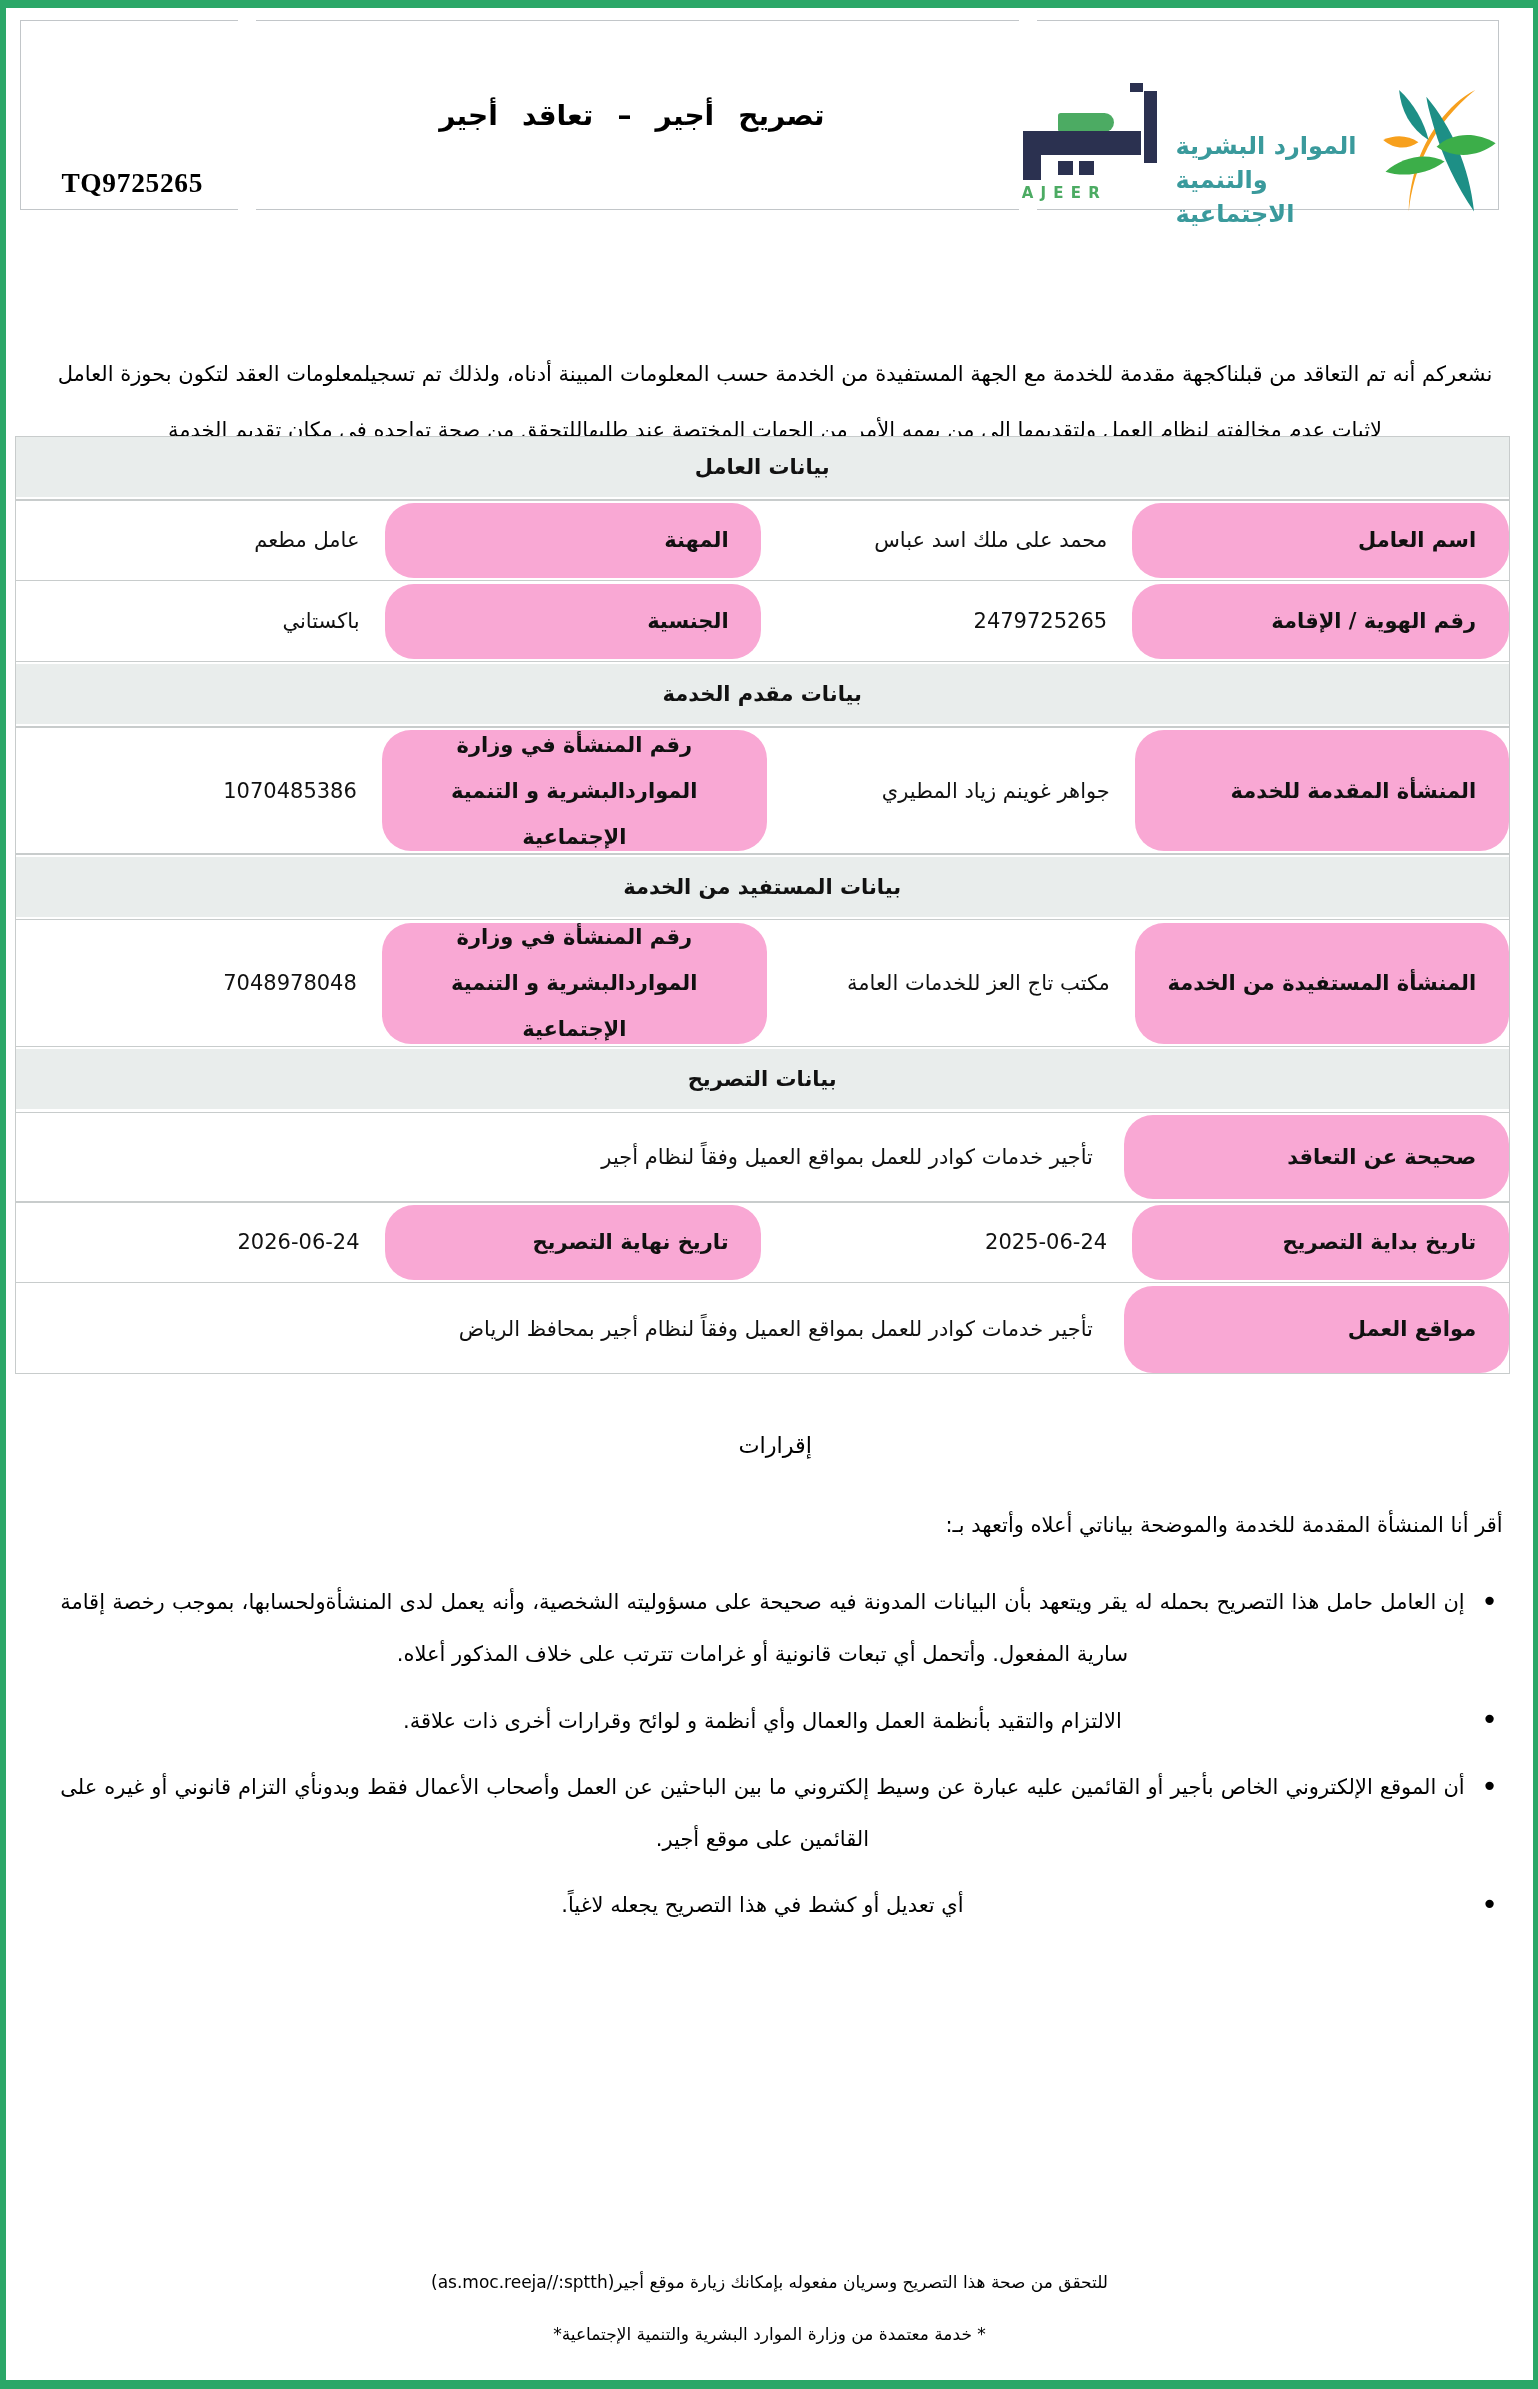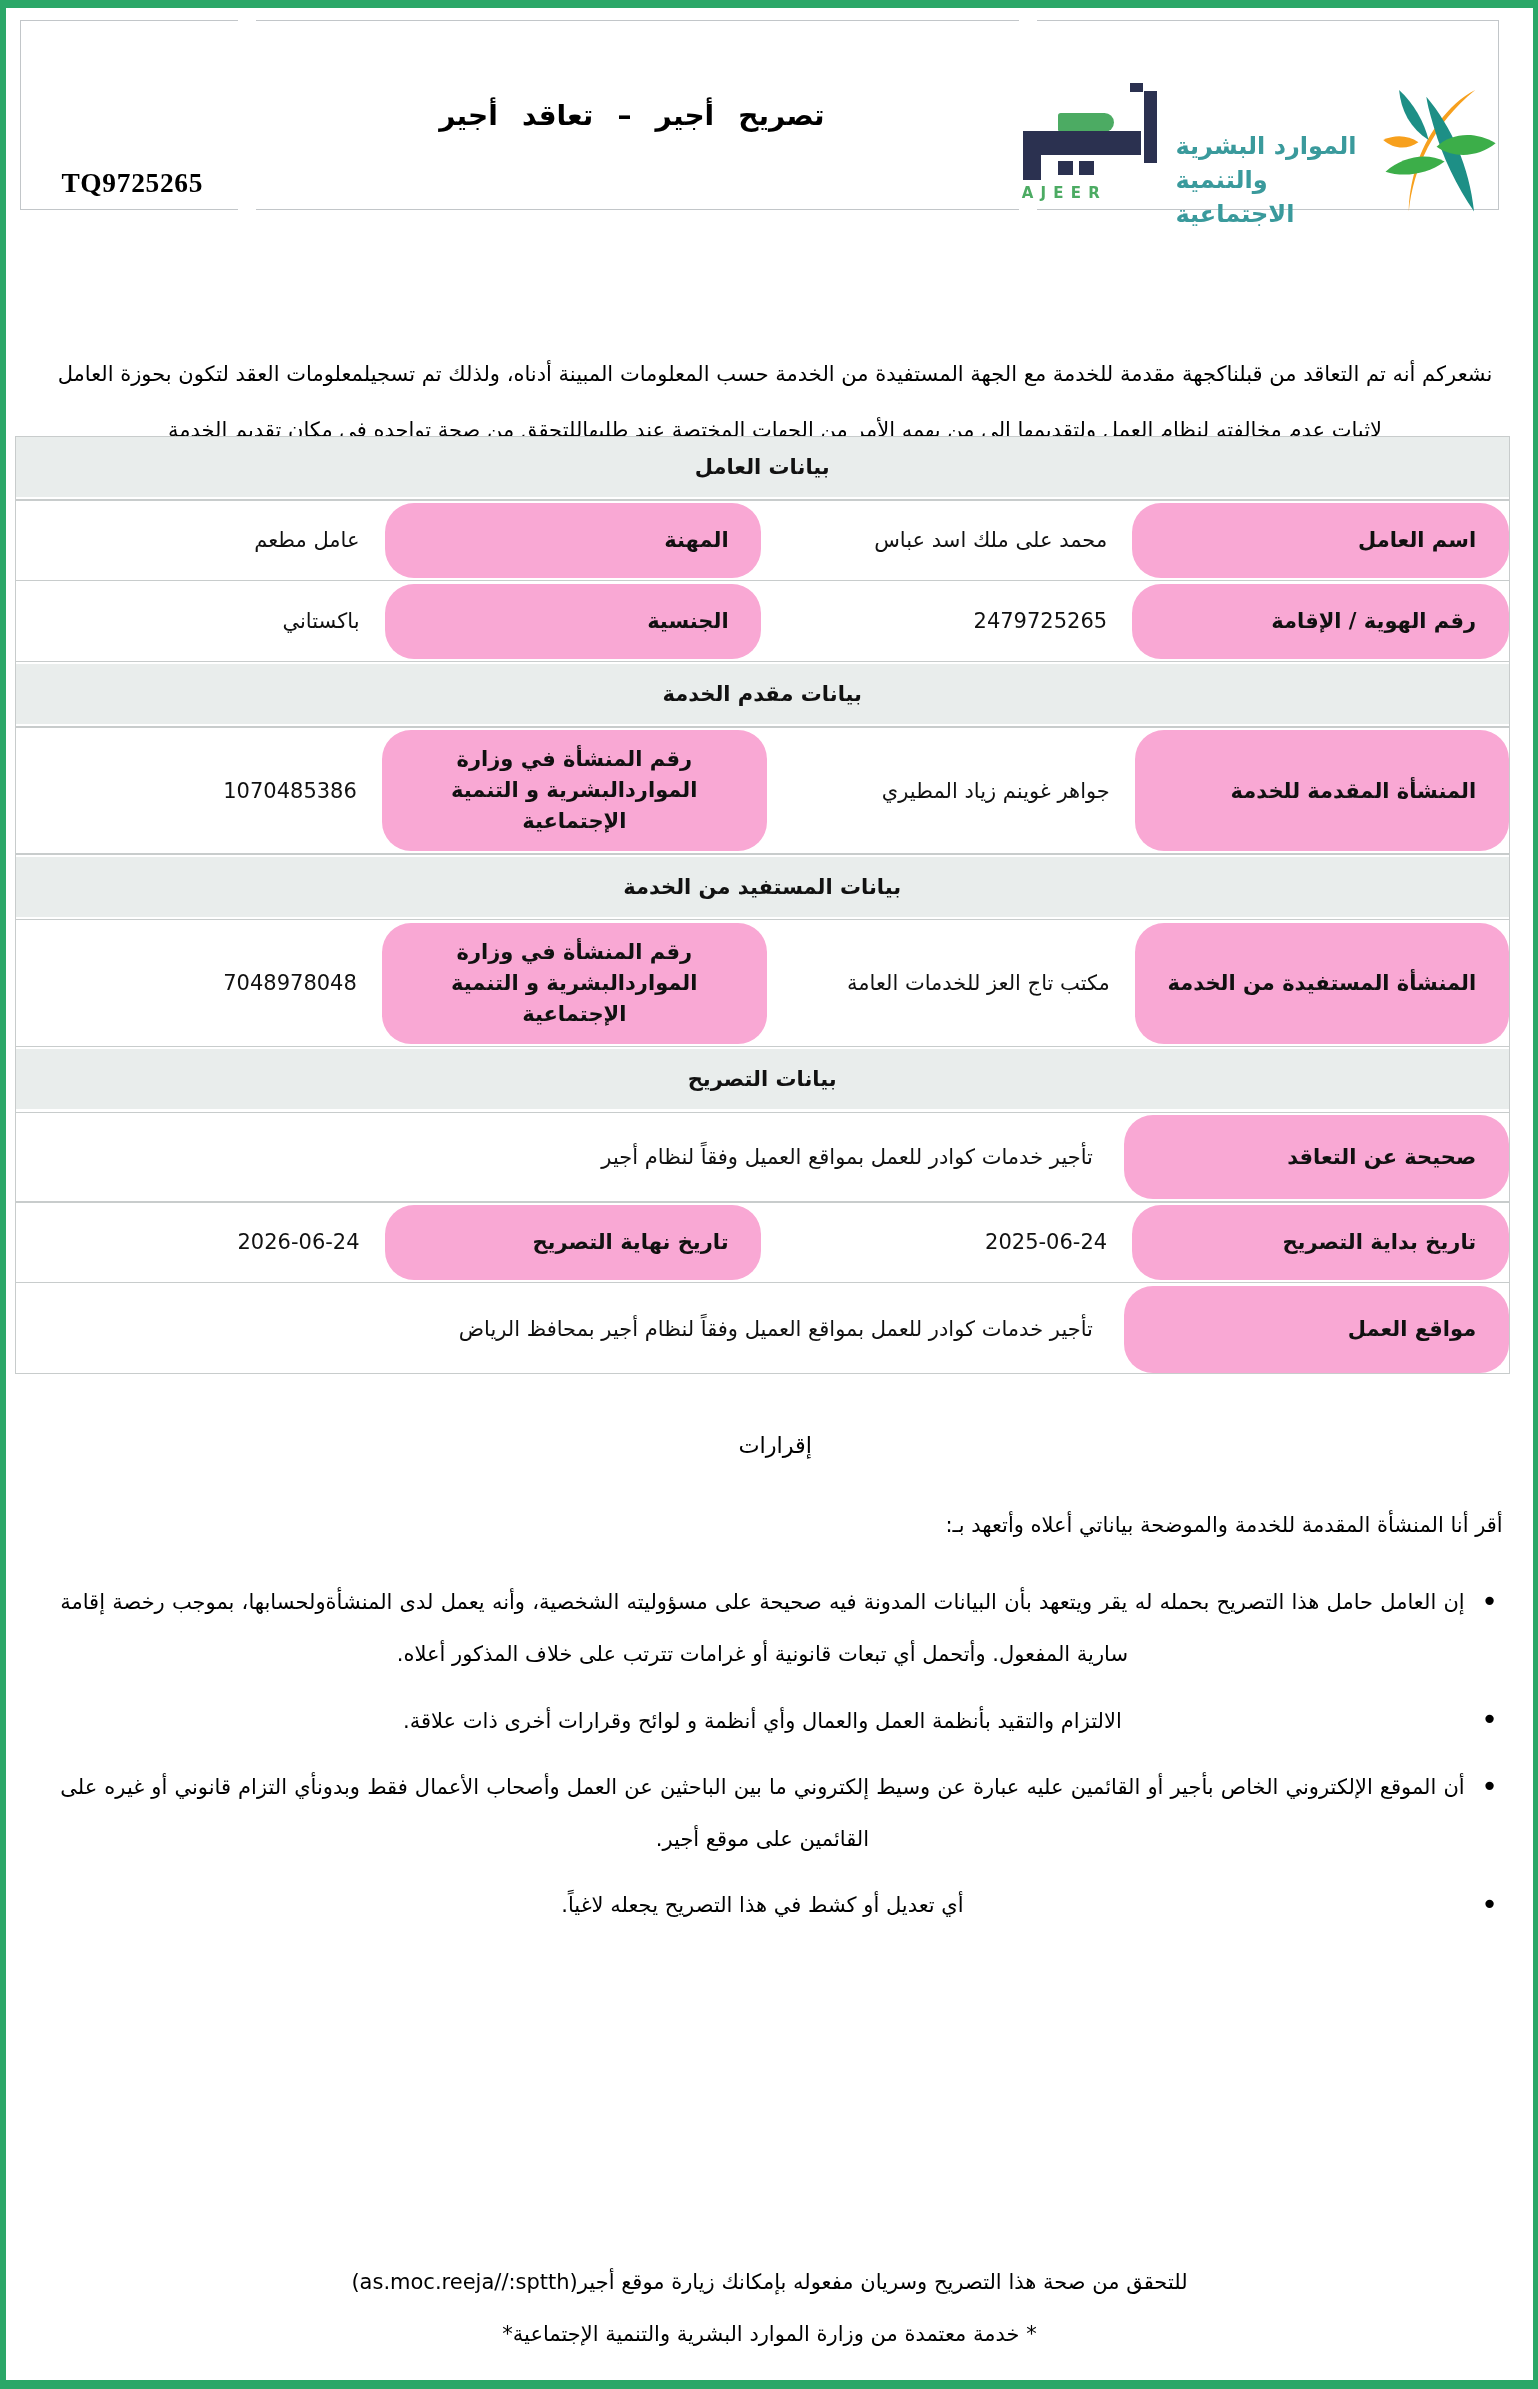--- a/index.html
+++ b/index.html
@@ -38,37 +38,37 @@
          font-size:21px;line-height:56px;color:#000;}
 
   
   .perm-table{position:absolute;top:428px;left:8.7px;width:1493px;border:1.4px solid #c8cccc;background:#fff;
               direction:rtl;font-size:21px;}
   .tsec{height:60px;background:#e9edec;display:flex;align-items:center;justify-content:center;font-weight:700;}
   .tr{display:flex;gap:2.2px;background:#fff;}
   .tsep{height:1.4px;background:#c8cccc;margin:2.2px 0;}
   .td{display:flex;align-items:center;}
   .lbl{flex:1;background:#f9a8d4;justify-content:flex-start;padding-right:32.5px;box-sizing:border-box;font-weight:700;border-radius:29px;}
-  .lbl.c{justify-content:center;text-align:center;padding:0 21.7px;line-height:31px;}
+  .lbl.c{justify-content:center;text-align:center;padding:0 21.7px;line-height:46px;}
   .val{flex:1;background:#fff;justify-content:flex-start;padding-right:23px;box-sizing:border-box;}
   .val.span3{flex:3.06;padding-right:29px;}
   .r-sm{height:75px;} .r-lg{height:121px;} .r-md{height:84px;} .r-loc{height:87px;}
 
   
   .decl{position:absolute;top:1420px;left:21.7px;width:1495px;direction:rtl;font-size:21px;color:#000;}
   .decl-heading{text-align:center;font-size:22.4px;margin:4.3px 0 0 0;font-weight:400;}
   .decl-intro{margin-top:46px;text-align:right;padding-right:20px;line-height:43px;}
   .decl ul{list-style:none;margin:29px 0 0 0;padding:0;}
   .decl li{position:relative;padding:0 58px 0 32.5px;margin-bottom:14.4px;line-height:52px;
            text-align:justify;text-align-last:center;}
   .decl li::before{content:"•";position:absolute;right:24.6px;top:-1.4px;font-size:29px;}
 
   
   .footer{position:absolute;left:0;right:0;bottom:20px;direction:rtl;text-align:center;
-          font-size:21px;line-height:52px;color:#000;}
+          font-size:17px;line-height:52px;color:#000;}
 </style>
 </head>
 <body>
 
 <div class="page">
 
   <div class="header-box">
     <div class="hb-gap g1"></div>
     <div class="hb-gap g2"></div>
     <div class="hb-gap g3"></div>

